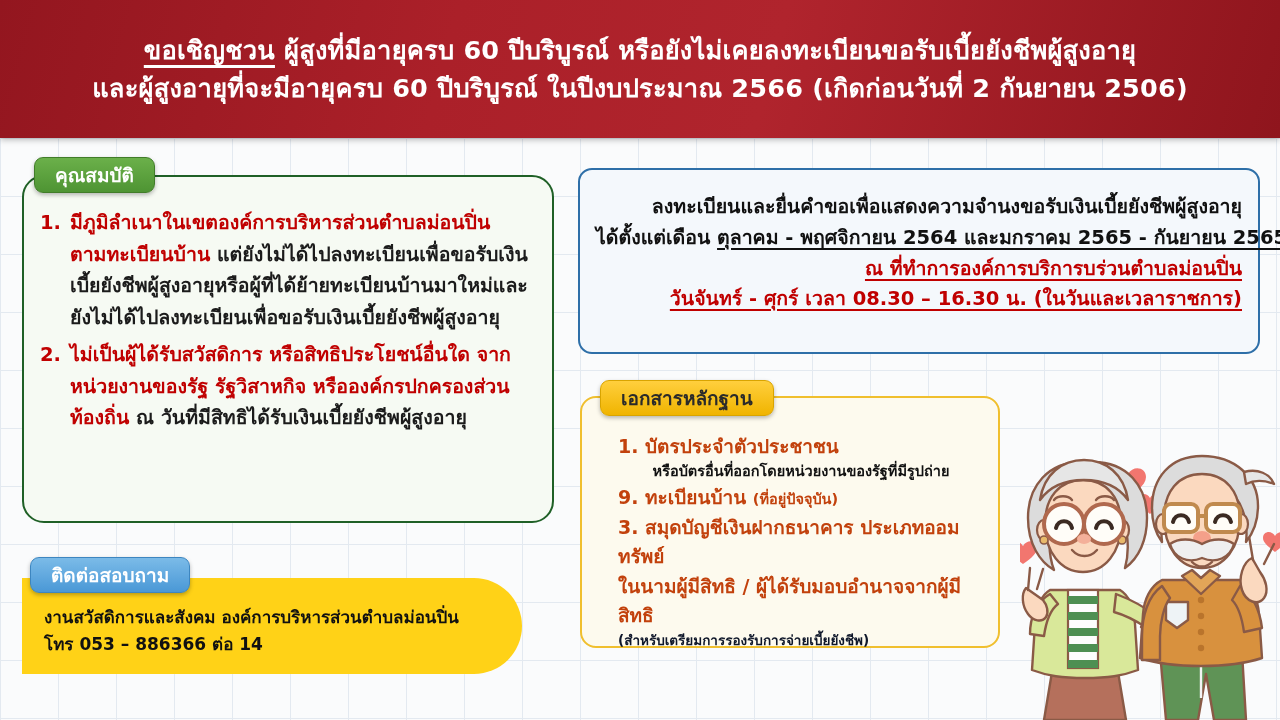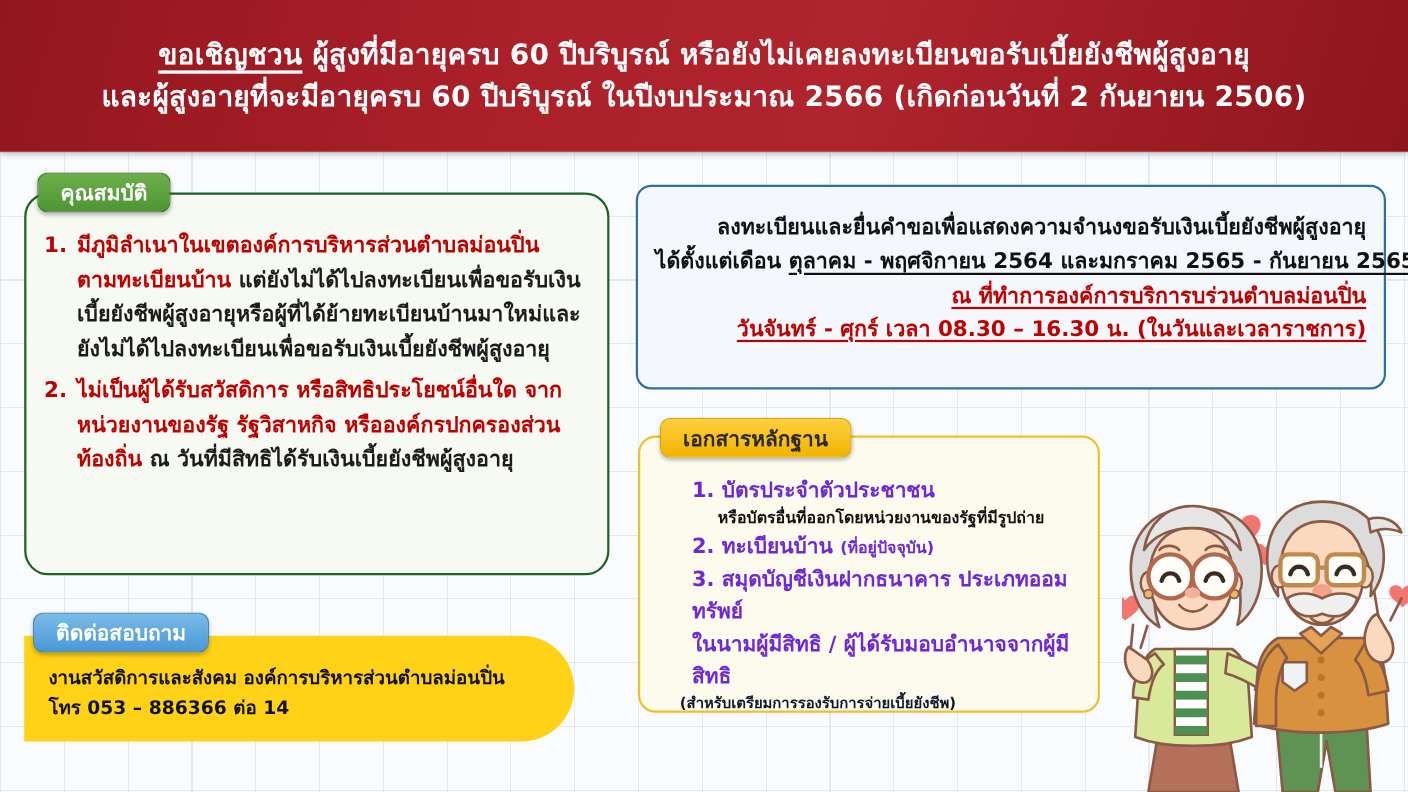--- a/index.html
+++ b/index.html
@@ -73,21 +73,21 @@
   .reg-line{ font-size:19.5px; font-weight:bold; line-height:1.58; color:#111; white-space:nowrap;}
   .reg-line.red{ color:#c00000; }
   .u{ text-decoration:underline; text-underline-offset:4px; text-decoration-thickness:1.6px;}
 
   #panel-documents{
     left:580px; top:396px; width:420px; height:252px;
     border:2.5px solid #f0bf2e; border-radius:16px;
     background:#fdfaee;
     padding:34px 14px 0 36px;
   }
-  .doc-line{ font-size:19px; font-weight:bold; color:#6d28d9; line-height:1.55;margin-left:11px; }
+  .doc-line{ font-size:19px; font-weight:bold; color:#c2410c; line-height:1.55; }
   .doc-sub{ font-size:14.5px; font-weight:bold; color:#111; line-height:1.5;text-align:center; }
   .doc-small{ font-size:13.5px; font-weight:bold; color:#0f172a; line-height:1.5; }
   .doc-paren{ font-size:14.5px; font-weight:bold; }
 
   
   #contact-banner{
     position:absolute; left:22px; top:578px; width:500px; height:96px;
     background:#ffd217; border-radius:0 48px 48px 0; z-index:20;
     padding:26px 0 0 22px;
   }
@@ -142,21 +142,21 @@
   <div class="reg-line red u">วันจันทร์ - ศุกร์ เวลา 08.30 – 16.30 น. (ในวันและเวลาราชการ)</div>
 </div>
 
 <div class="tab" id="tab-documents">
   <span>เอกสารหลักฐาน</span>
 </div>
 <div class="panel" id="panel-documents">
   <div class="doc-line">1. บัตรประจำตัวประชาชน</div>
   <div class="doc-sub">หรือบัตรอื่นที่ออกโดยหน่วยงานของรัฐที่มีรูปถ่าย</div>
   <div class="doc-line">
-    <span>2. ทะเบียนบ้าน </span><span class="doc-paren">(ที่อยู่ปัจจุบัน)</span>
+    <span>9. ทะเบียนบ้าน </span><span class="doc-paren">(ที่อยู่ปัจจุบัน)</span>
   </div>
   <div class="doc-line">3. สมุดบัญชีเงินฝากธนาคาร ประเภทออมทรัพย์</div>
   <div class="doc-line">ในนามผู้มีสิทธิ / ผู้ได้รับมอบอำนาจจากผู้มีสิทธิ</div>
   <div class="doc-small">(สำหรับเตรียมการรองรับการจ่ายเบี้ยยังชีพ)</div>
 </div>
 
 <div class="tab" id="tab-contact">
   <span>ติดต่อสอบถาม</span>
 </div>
 <div id="contact-banner">

